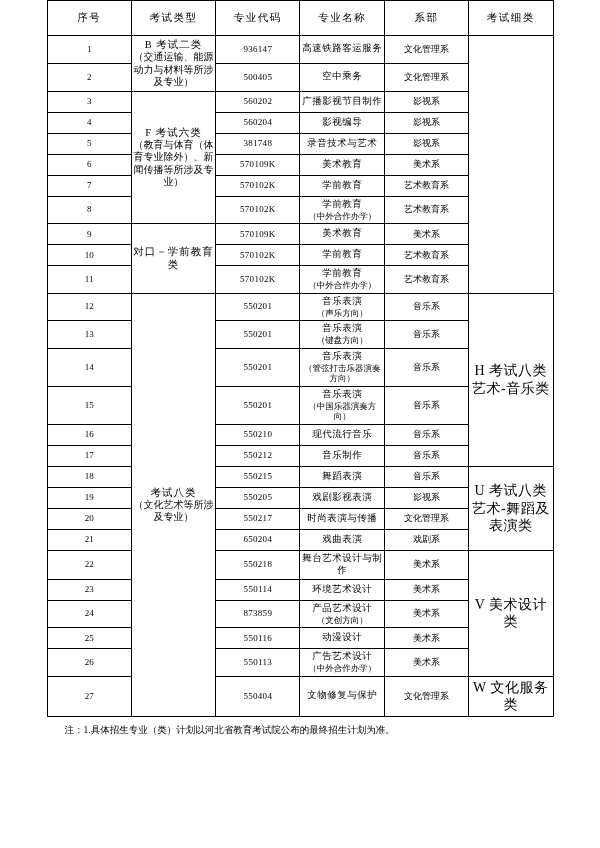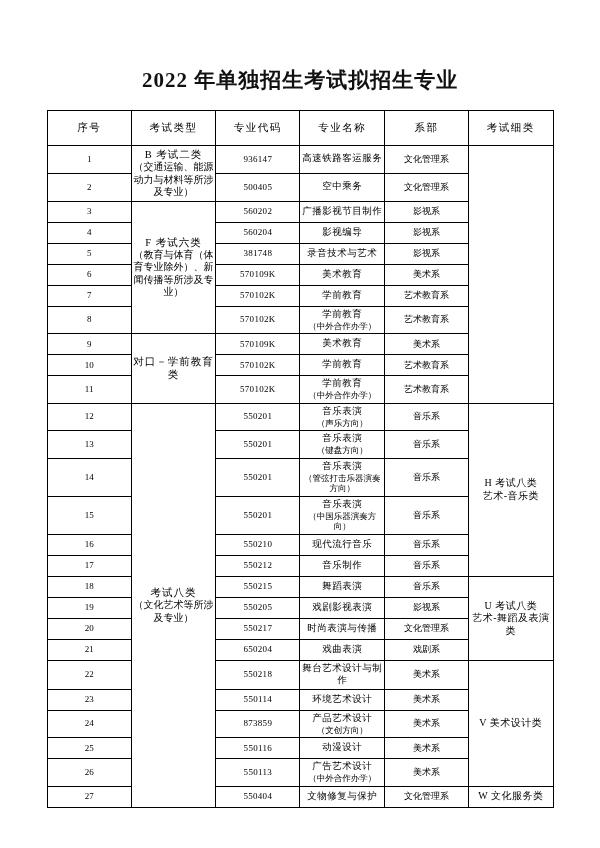--- a/index.html
+++ b/index.html
@@ -58,39 +58,38 @@
   td.seq { width: 32px; font-size: 9.5px; }
   td.type-cell { width: 112px; font-size: 9.5px; letter-spacing: .5px; }
   td.code { width: 68px; font-size: 9.5px; letter-spacing: .3px; }
   td.major { width: 110px; }
   td.dept { width: 74px; font-size: 9.5px; }
   td.detail { width: 84px; font-size: 9.5px; }
   .big-line { font-size: 10.5px; letter-spacing: 1px; }
   .small-line { font-size: 10px; letter-spacing: 0px; }
   .major-main { font-size: 9.5px; letter-spacing: .5px;}
   .major-sub { font-size: 8.5px; }
-  .detail-line { font-size: 10px; letter-spacing: .5px; }
+  .detail-line { font-size: 14px; letter-spacing: .5px; }
   .rowh { height: 21px; }
   .notes {
     width: 507px;
     margin: 6px auto 0 auto;
     font-family: "Liberation Serif", serif;
     font-size: 9.5px;
     line-height: 1.6;
     color: #000;
   }
   .notes .n1 { text-indent: 0; padding-left: 18px; }
   .notes .n2 { padding-left: 36px; }
 </style>
 </head>
 <body>
 
 <div class="page">
 
-  <div class="doc-title">2022 年单独招生考试拟招生专业</div>
 
   <table class="main-table">
     <thead>
       <tr>
         <th class="seq">序号</th>
         <th class="type-cell">考试类型</th>
         <th class="code">专业代码</th>
         <th class="major">专业名称</th>
         <th class="dept">系部</th>
         <th class="detail">考试细类</th>
@@ -348,15 +347,16 @@
           </td>
           <td class="dept">文化管理系</td>
           <td class="detail" rowspan="1">
             <div class="detail-line">W 文化服务类</div>
           </td>
         </tr>
       </tbody>
   </table>
 
   <div class="notes">
+    <div class="n1">注：1.具体招生专业（类）计划以河北省教育考试院公布的最终招生计划为准。</div>
   </div>
 
 </div>
 
 </body></html>

